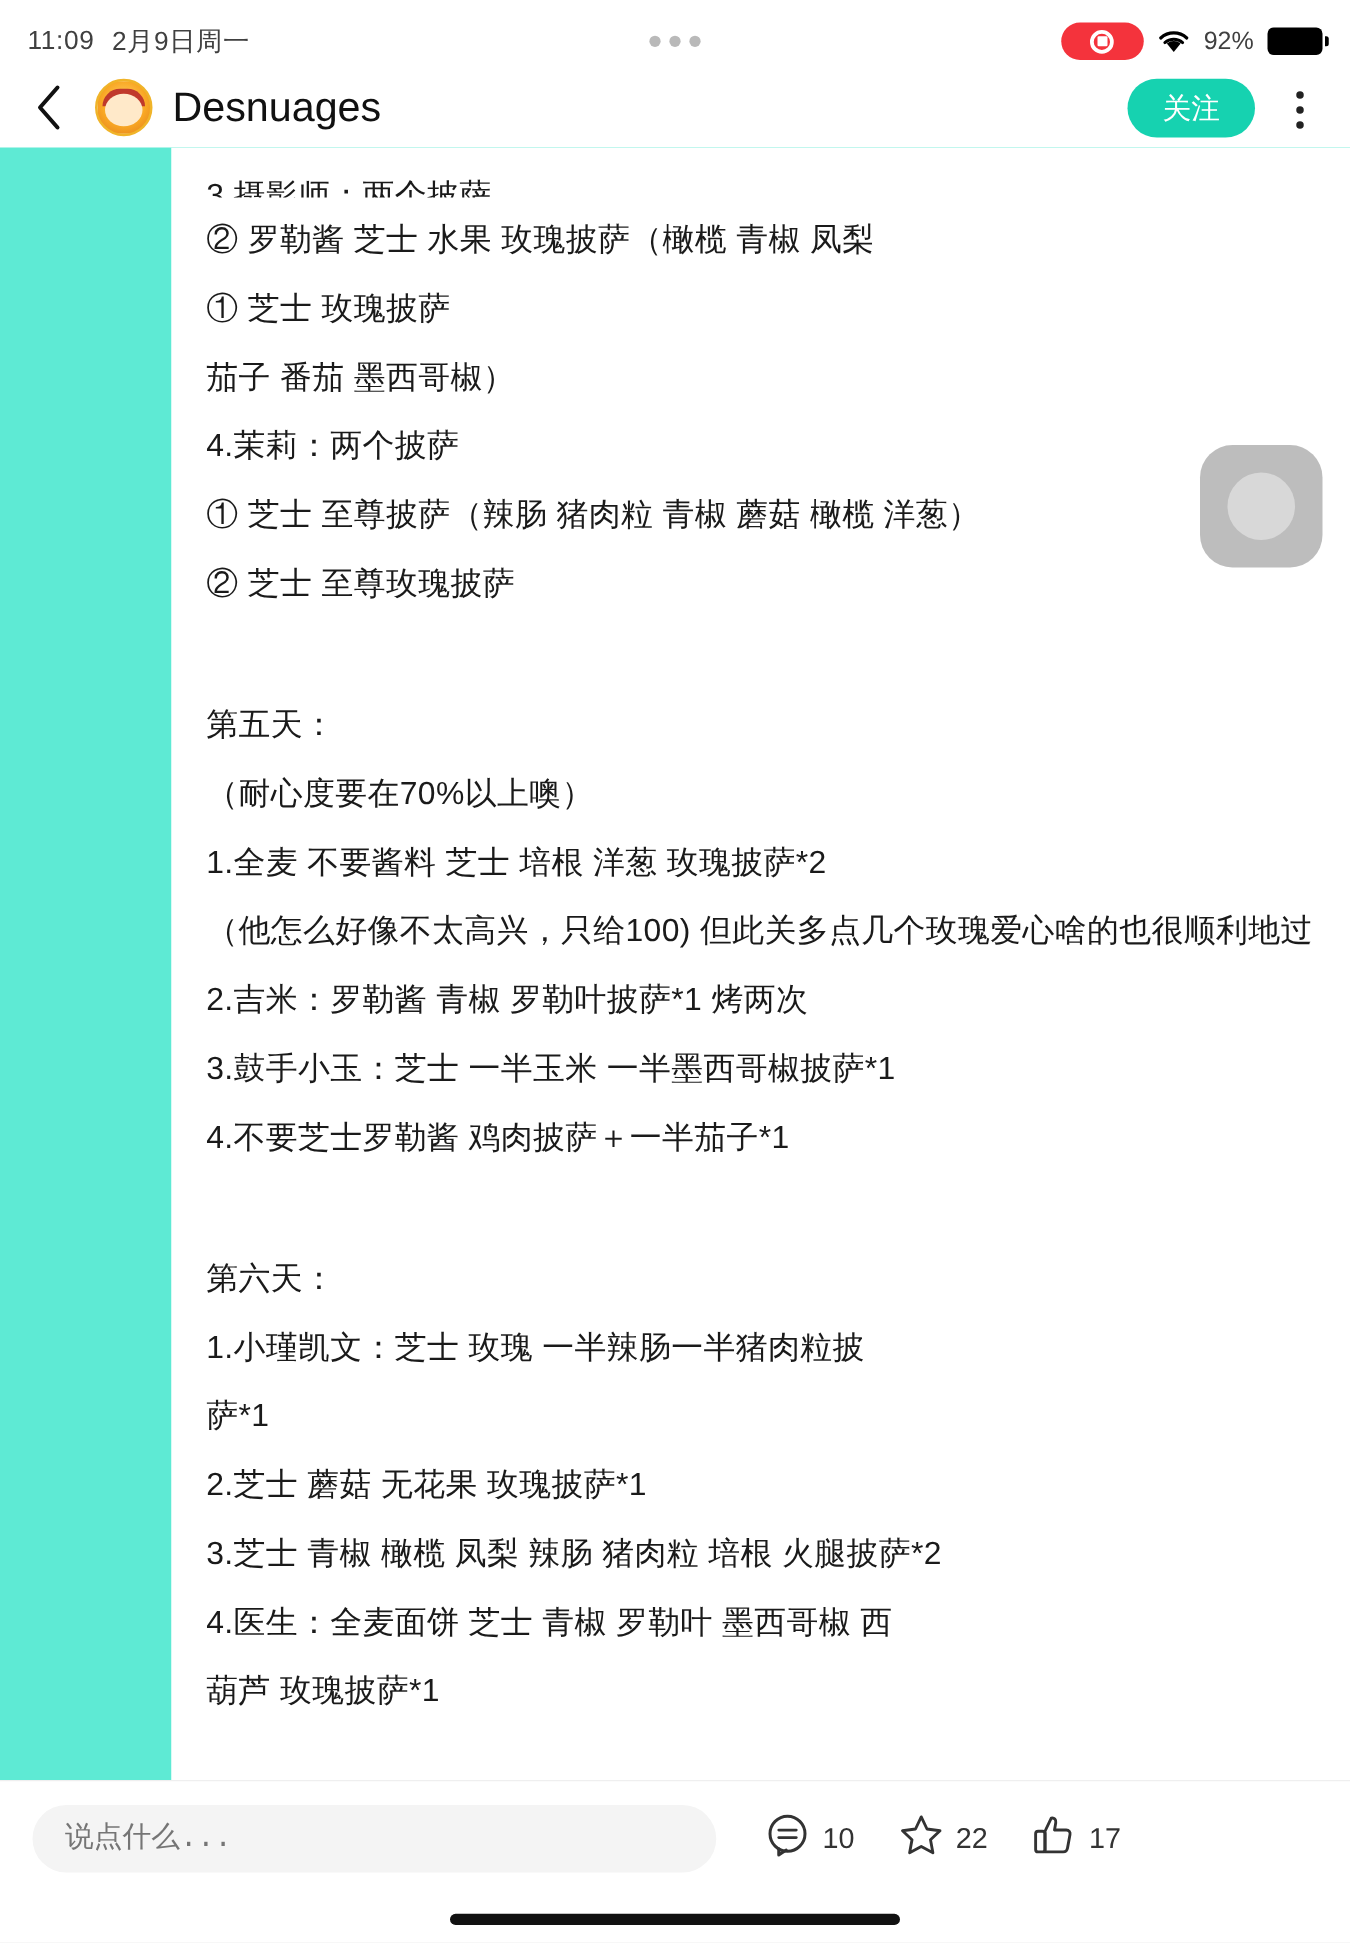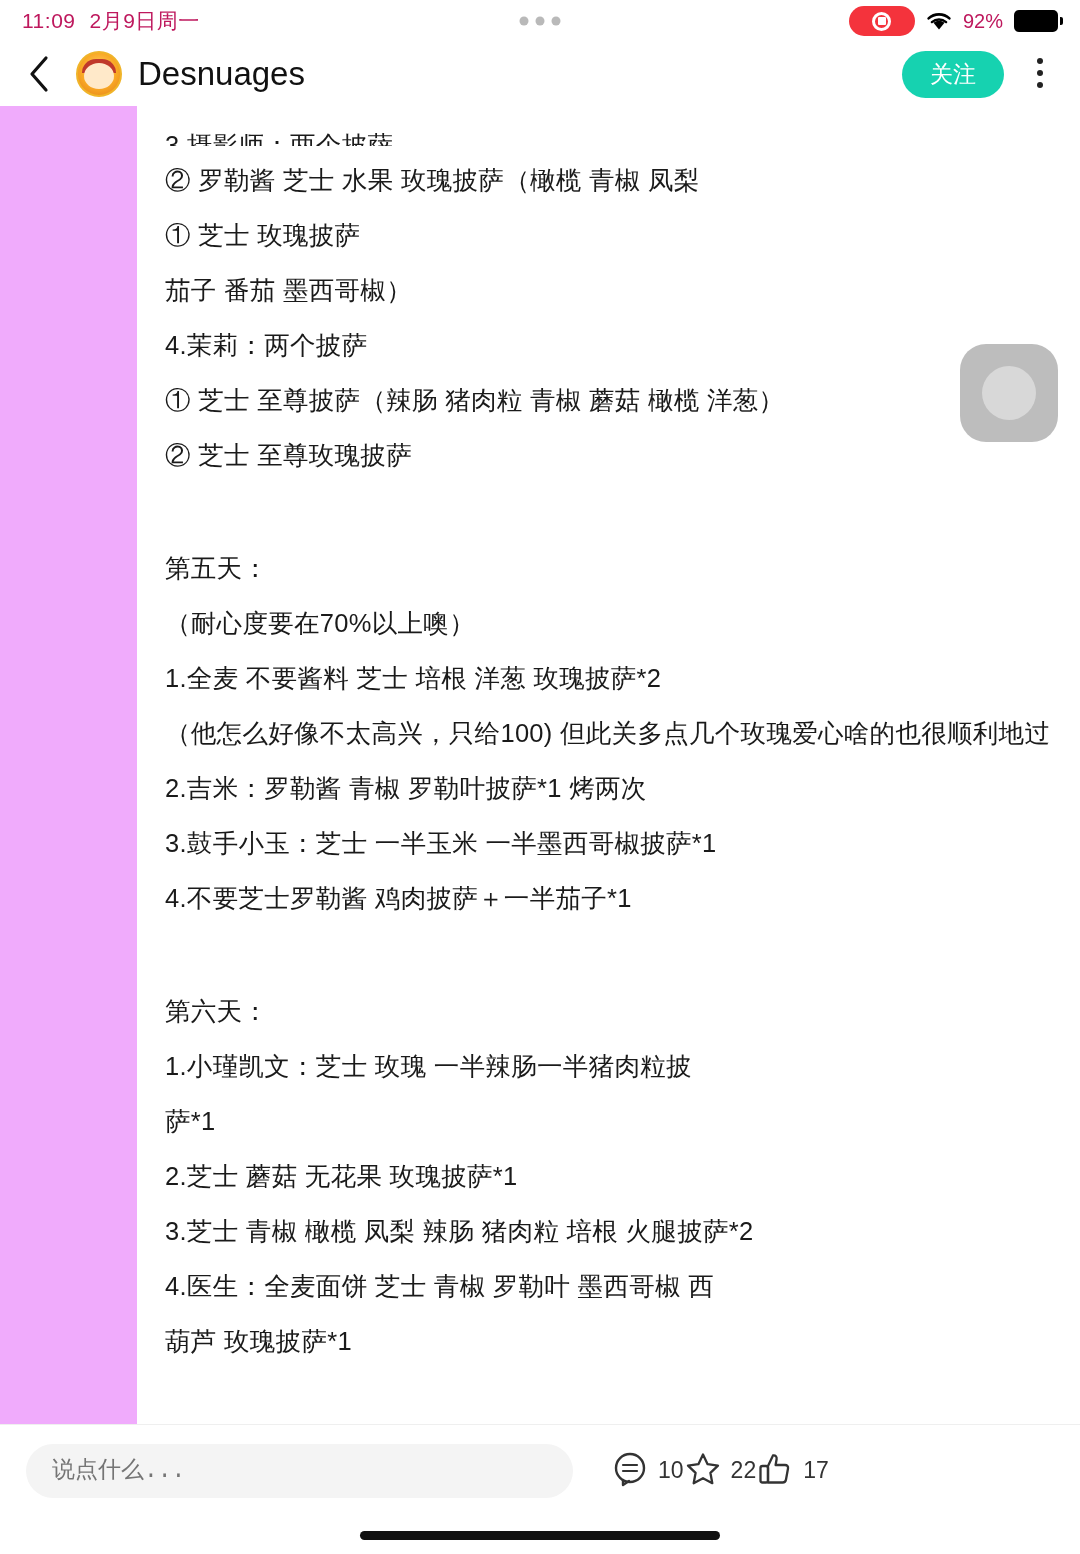--- a/index.html
+++ b/index.html
@@ -18,23 +18,24 @@
   }
 
   
   .statusbar {
     height: 42px;
     flex: 0 0 42px;
     display: flex;
     align-items: center;
     padding: 0 22px;
     font-size: 21px;
-    color: #be185d;
+    color: #404040;
     position: relative;
     background: #fff;
+    margin-top: 12px;
   }
   .sb-left { display: flex; align-items: center; gap: 14px; font-weight: 500; }
   .sb-time { letter-spacing: .5px; }
   .sb-date { letter-spacing: .5px; }
   .sb-center {
     position: absolute; left: 50%; top: 50%;
     transform: translate(-50%, -50%);
     display: flex; gap: 7px;
   }
   .sb-dot { width: 9px; height: 9px; border-radius: 50%; background: #b9b9b9; }
@@ -93,21 +94,21 @@
     width: 30px; height: 26px; border-radius: 50%;
     background: #ffe9c9;
   }
   .avatar .hair {
     position: absolute; left: 50%; top: 14%;
     transform: translateX(-50%);
     width: 34px; height: 14px; border-radius: 17px 17px 0 0;
     background: #c0392b;
   }
   .nick { font-size: 33px; color: #111; font-weight: 500; }
-  .nav-right { margin-left: auto; display: flex; align-items: flex-start; gap: 18px; }
+  .nav-right { margin-left: auto; display: flex; align-items: flex-end; gap: 18px; }
   .follow-btn {
     background: #16d2b0;
     color: #fff;
     font-size: 23px;
     border-radius: 28px;
     padding: 12px 28px;
     line-height: 1;
     border: none;
     cursor: pointer;
     font-family: "Liberation Sans", sans-serif;
@@ -116,21 +117,21 @@
     width: 36px; height: 44px;
     display: flex; flex-direction: column; align-items: center; justify-content: center;
     gap: 6px; cursor: pointer;
   }
   .more-btn i { width: 6px; height: 6px; background: #222; border-radius: 50%; display: block; }
 
   
   .content-wrap {
     flex: 1 1 auto;
     position: relative;
-    background: #f0abfc;
+    background: #5eead4;
     overflow: hidden;
   }
   .page {
     position: absolute;
     left: 137px; right: 0; top: 0; bottom: 0;
     background: #fff;
   }
   .article {
     padding: 18px 0 0 28px;
     font-size: 25.5px;
@@ -176,21 +177,21 @@
     height: 54px;
     border-radius: 27px;
     background: #f4f4f4;
     border: none;
     outline: none;
     padding: 0 26px;
     font-size: 23px;
     color: #0369a1;
     font-family: Liberation Mono, monospace;
   }
-  .actions { display: flex; margin-left: 16px; }
+  .actions { display: flex; gap: 34px; margin-left: 16px; }
   .action {
     display: flex; align-items: center; gap: 9px;
     cursor: pointer;
   }
   .action .cnt { font-size: 23px; color: #333; }
   .home-indicator {
     position: absolute;
     left: 50%; bottom: 14px; transform: translateX(-50%);
     width: 360px; height: 9px; border-radius: 5px; background: #111;
   }

